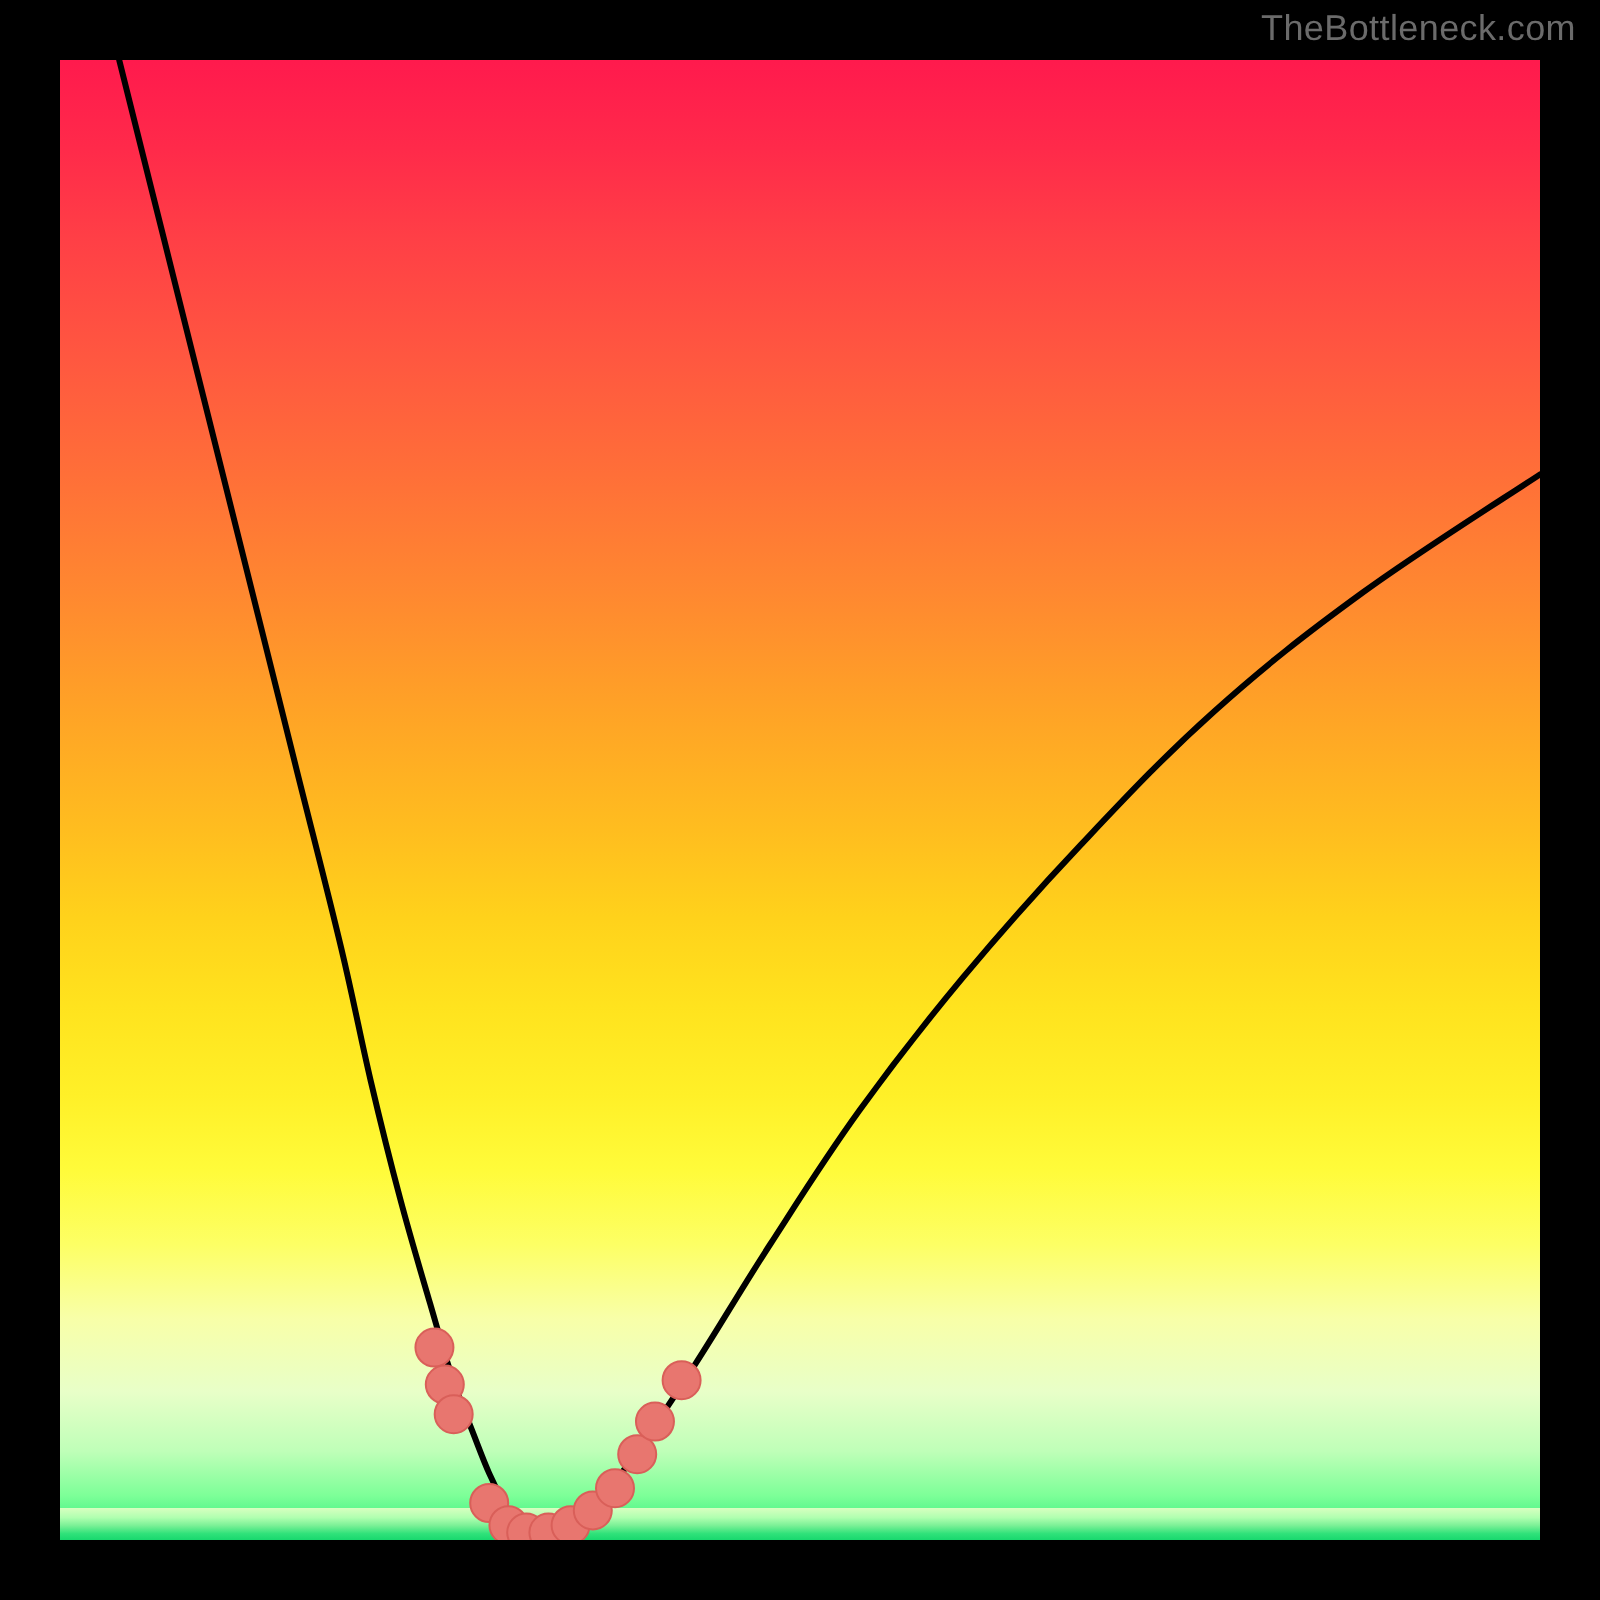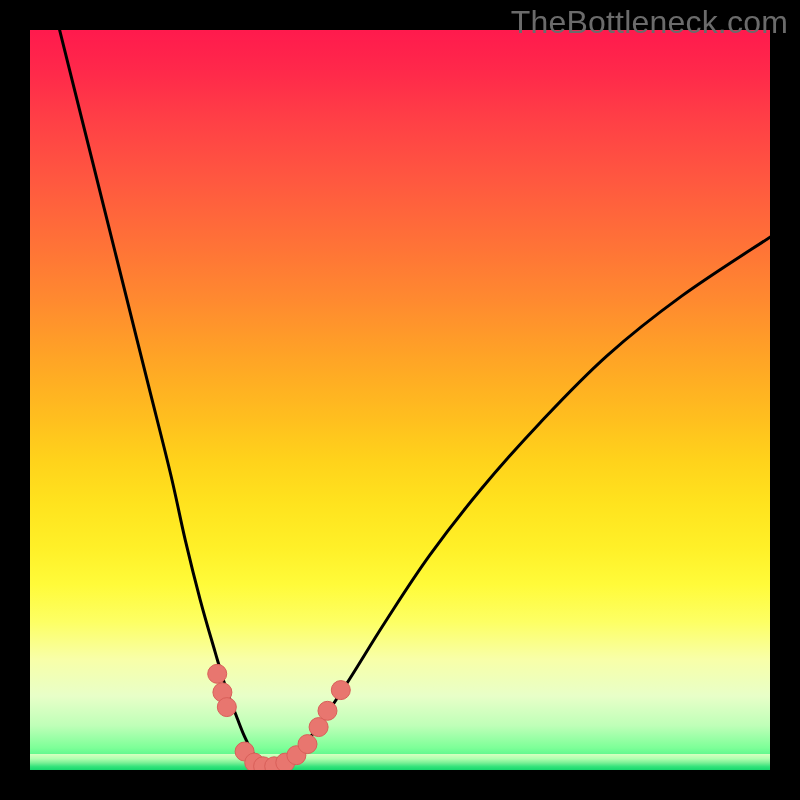--- a/index.html
+++ b/index.html
@@ -69,21 +69,21 @@
   }
   svg.curves {
     position: absolute;
     inset: 0;
   }
   .watermark {
     position: absolute;
     top: 4px;
     right: 12px;
     color: #6b6b6b;
-    font-size: 32px;
+    font-size: 18px;
     font-weight: 500;
     letter-spacing: 0.2px;
     user-select: none;
   }
 </style>
 </head>
 <body>
 
 <div class="frame">
   <div class="plot-area">

